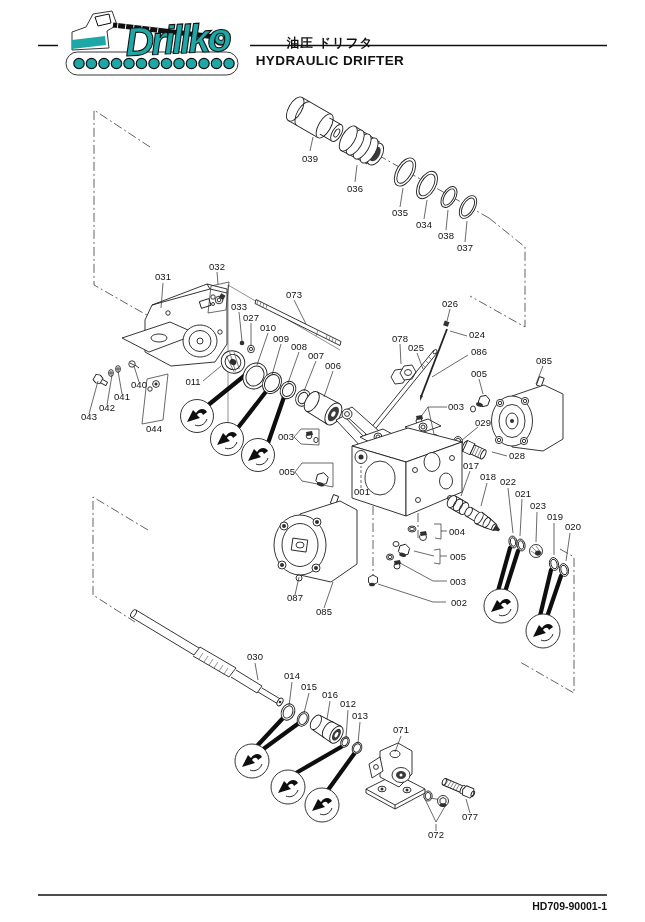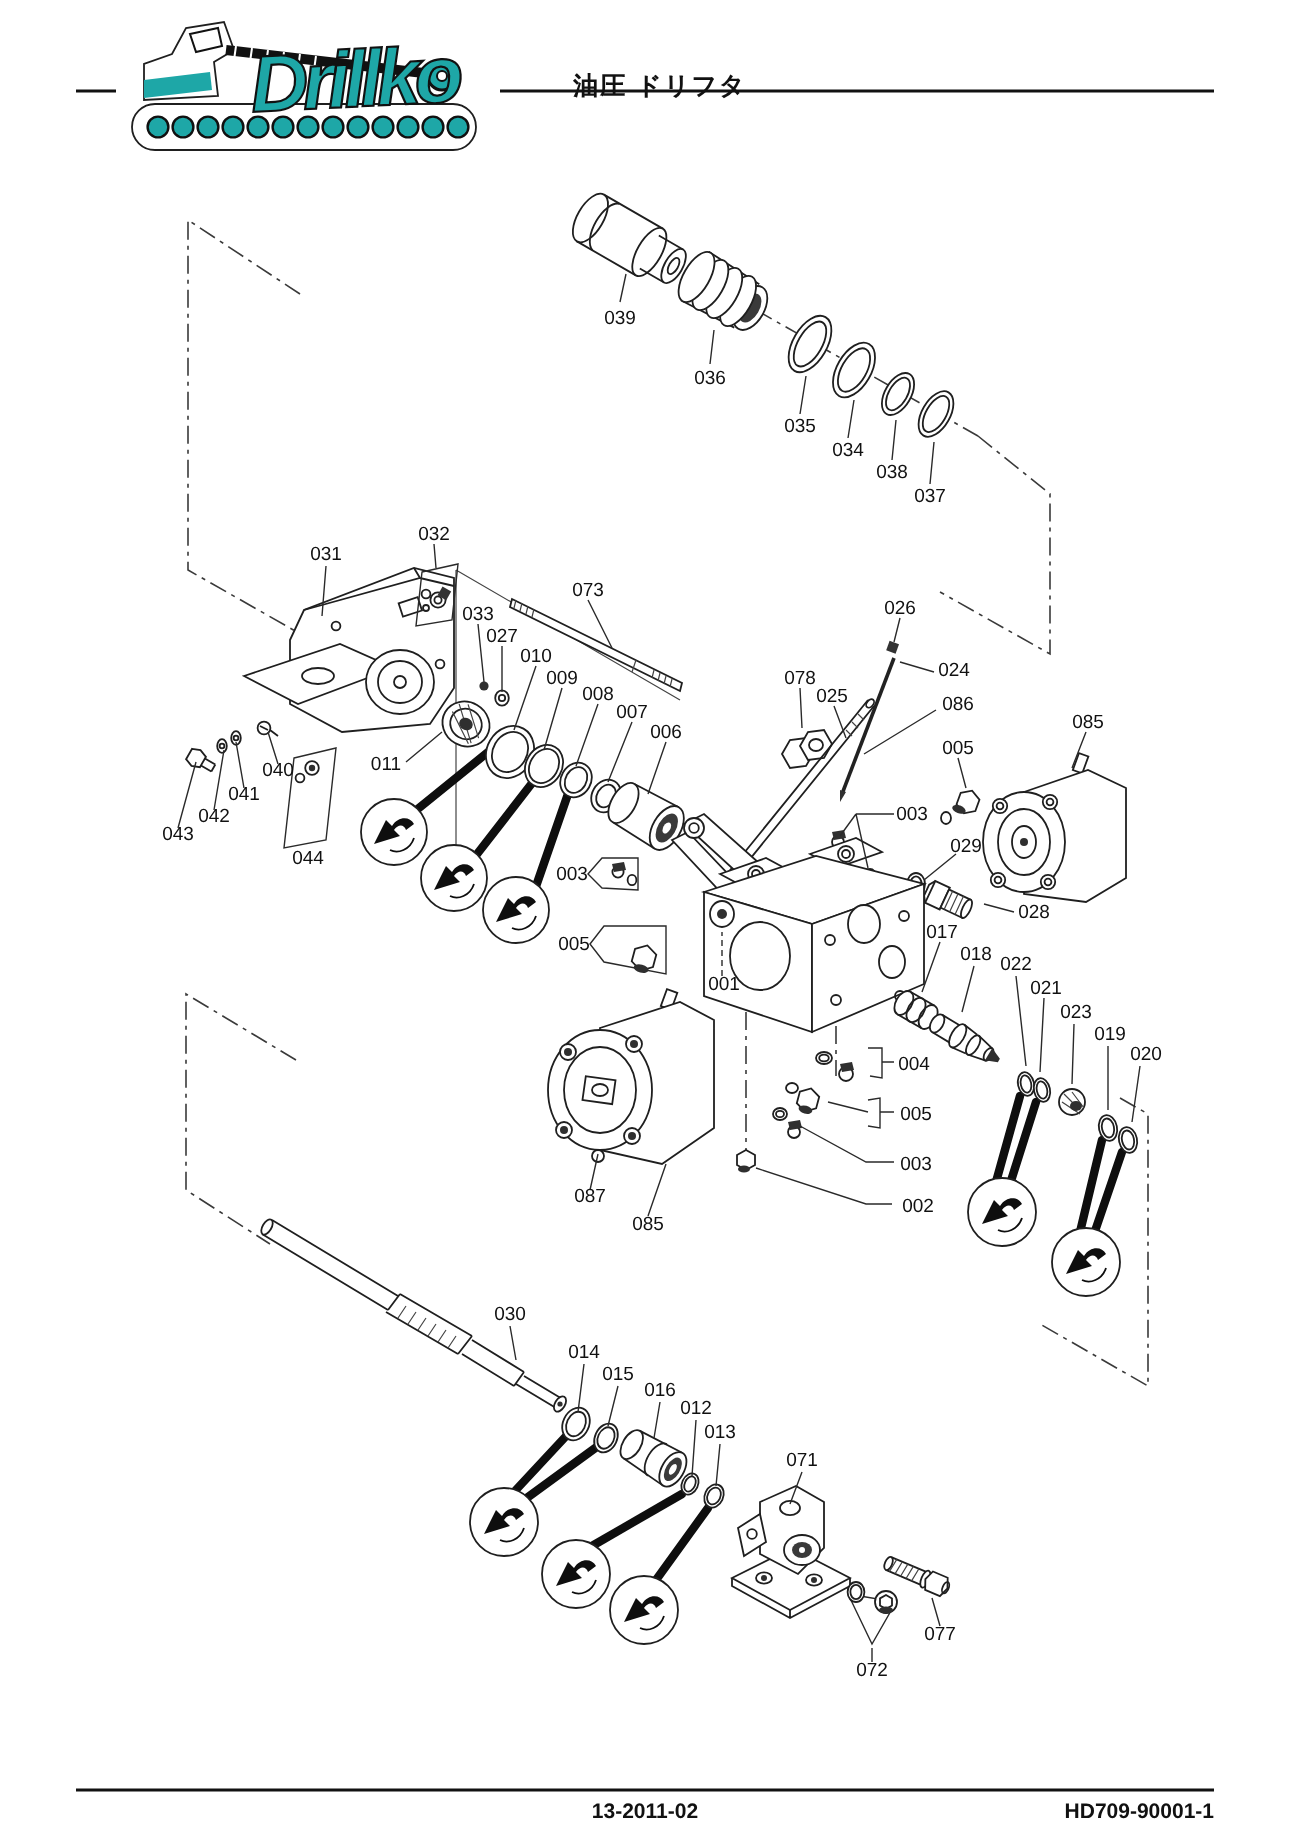--- a/index.html
+++ b/index.html
@@ -599,17 +599,17 @@
         <text x="348" y="707" class="plabel">012</text>
         <text x="360" y="719" class="plabel">013</text>
         <text x="401" y="733" class="plabel">071</text>
         <text x="436" y="838" class="plabel">072</text>
         <text x="470" y="820" class="plabel">077</text>
       </g>
 </svg>
 
 <div class="overlay" id="title-block">
   <div class="title-jp">油圧  ドリフタ</div>
+  <div class="title-en">HYDRAULIC DRIFTER</div>
 </div>
-<div class="overlay" id="footer-center">13-2011-02</div>
 <div class="overlay" id="footer-right">HD709-90001-1</div>
 
 </div>
 
 </body></html>

